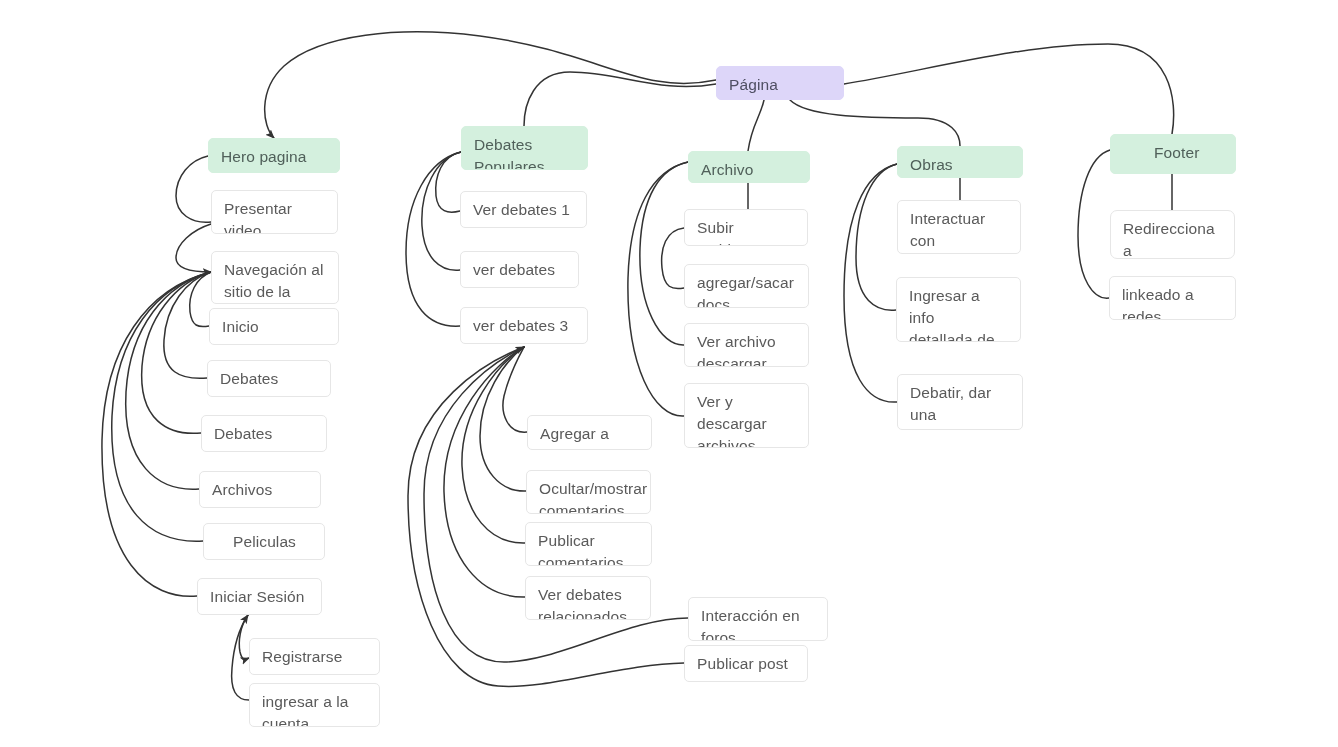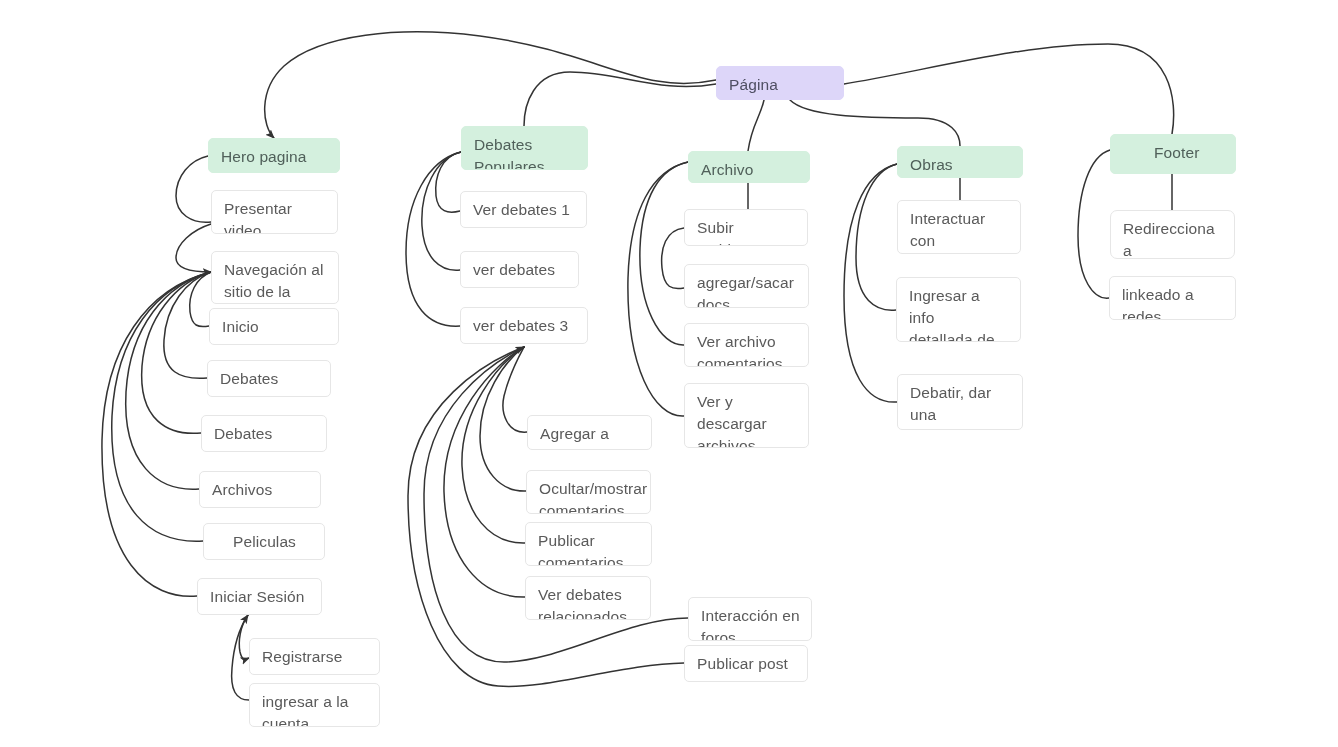--- a/index.html
+++ b/index.html
@@ -117,29 +117,29 @@
       <div class="node leaf" style="left: 460px; top: 191px; width: 127px; height: 37px;"><span>Ver debates 1</span></div>
       <div class="node leaf" style="left: 460px; top: 251px; width: 119px; height: 37px;"><span>ver debates 2</span></div>
       <div class="node leaf" style="left: 460px; top: 307px; width: 128px; height: 37px;"><span>ver debates 3</span></div>
       <div class="node leaf" style="left: 527px; top: 415px; width: 125px; height: 35px;"><span>Agregar a favoritos</span></div>
       <div class="node leaf" style="left: 526px; top: 470px; width: 125px; height: 44px;"><span>Ocultar/mostrar
 comentarios</span></div>
       <div class="node leaf" style="left: 525px; top: 522px; width: 127px; height: 44px;"><span>Publicar
 comentarios</span></div>
       <div class="node leaf" style="left: 525px; top: 576px; width: 126px; height: 44px;"><span>Ver debates
 relacionados</span></div>
-      <div class="node leaf" style="left: 688px; top: 597px; width: 124px; height: 44px;"><span>Interacción en
+      <div class="node leaf" style="left: 688px; top: 597px; width: 140px; height: 44px;"><span>Interacción en
 foros</span></div>
       <div class="node leaf" style="left: 684px; top: 645px; width: 124px; height: 37px;"><span>Publicar post</span></div>
       <div class="node section" style="left: 688px; top: 151px; width: 122px; height: 32px;"><span>Archivo Historico</span></div>
       <div class="node leaf" style="left: 684px; top: 209px; width: 124px; height: 37px;"><span>Subir archivos</span></div>
       <div class="node leaf" style="left: 684px; top: 264px; width: 125px; height: 44px;"><span>agregar/sacar
 docs.</span></div>
       <div class="node leaf" style="left: 684px; top: 323px; width: 125px; height: 44px;"><span>Ver archivo
-comentarios</span></div>
+descargar</span></div>
       <div class="node leaf" style="left: 684px; top: 383px; width: 125px; height: 65px;"><span>Ver y descargar
 archivos
 individuales</span></div>
       <div class="node section" style="left: 897px; top: 146px; width: 126px; height: 32px;"><span>Obras esenciales</span></div>
       <div class="node leaf" style="left: 897px; top: 200px; width: 124px; height: 54px;"><span>Interactuar con
 las reseñas de
 cada película</span></div>
       <div class="node leaf" style="left: 896px; top: 277px; width: 125px; height: 65px;"><span>Ingresar a info
 detallada de
 cada película</span></div>

